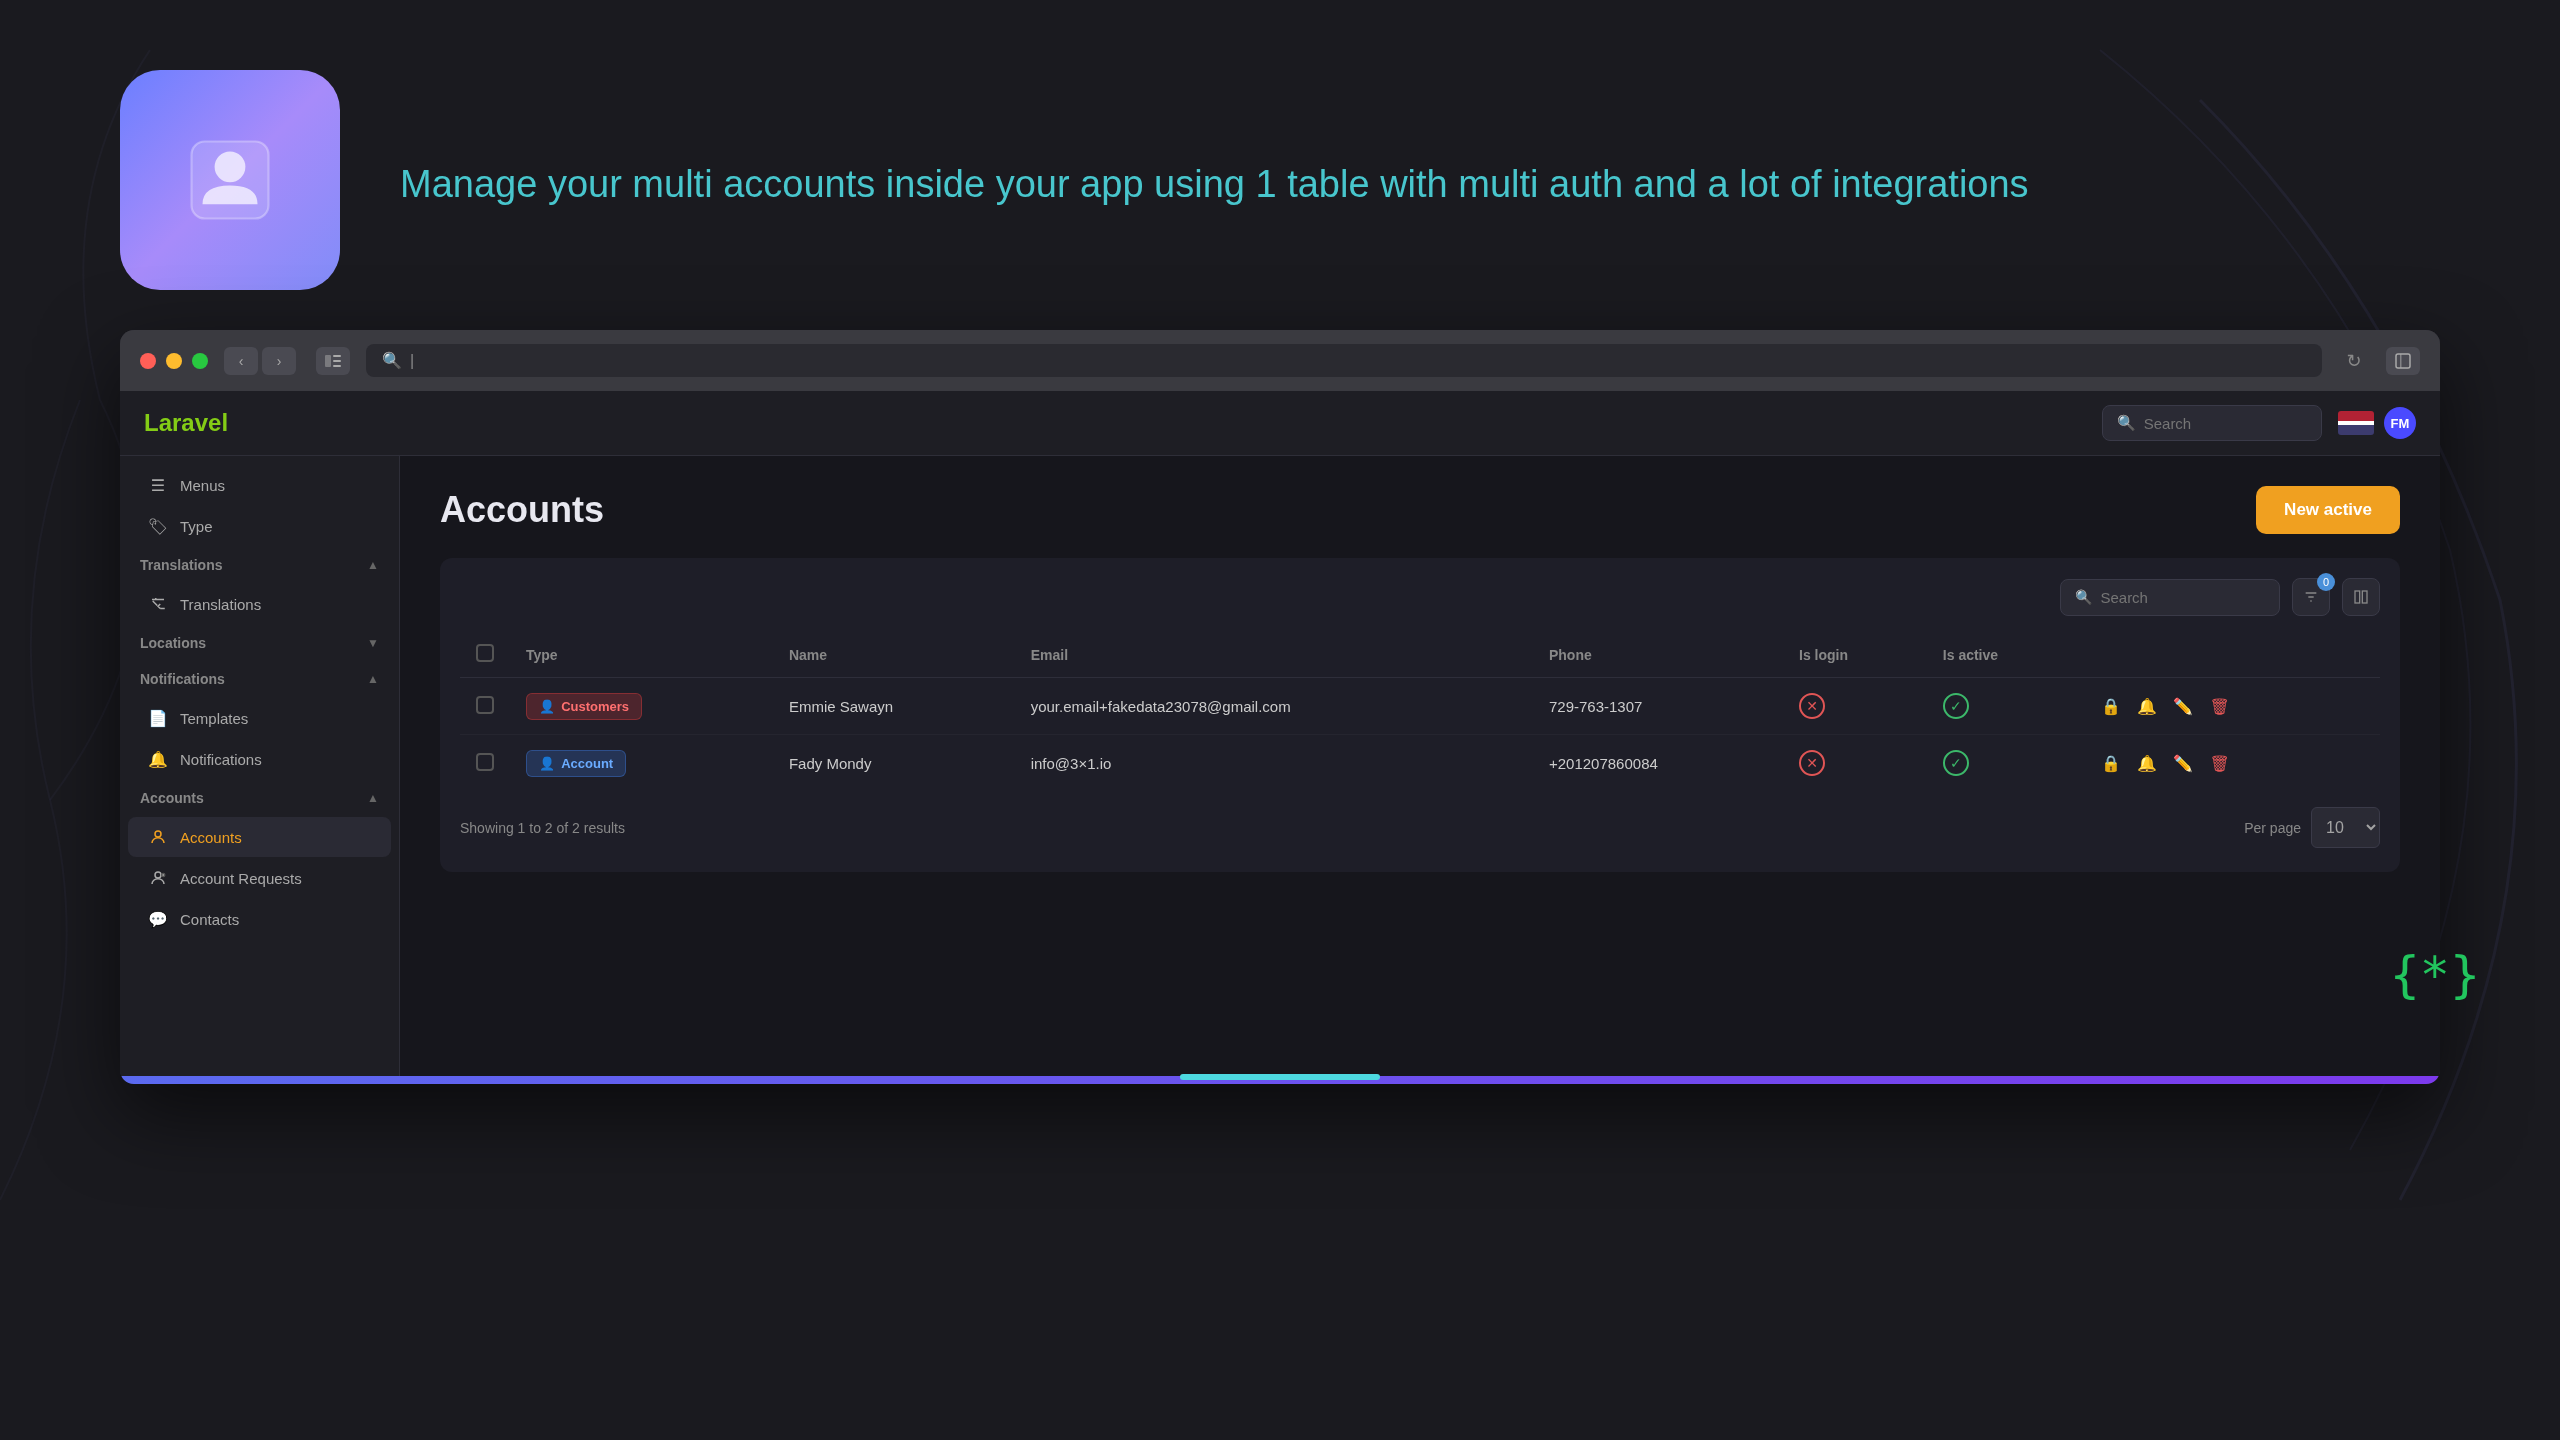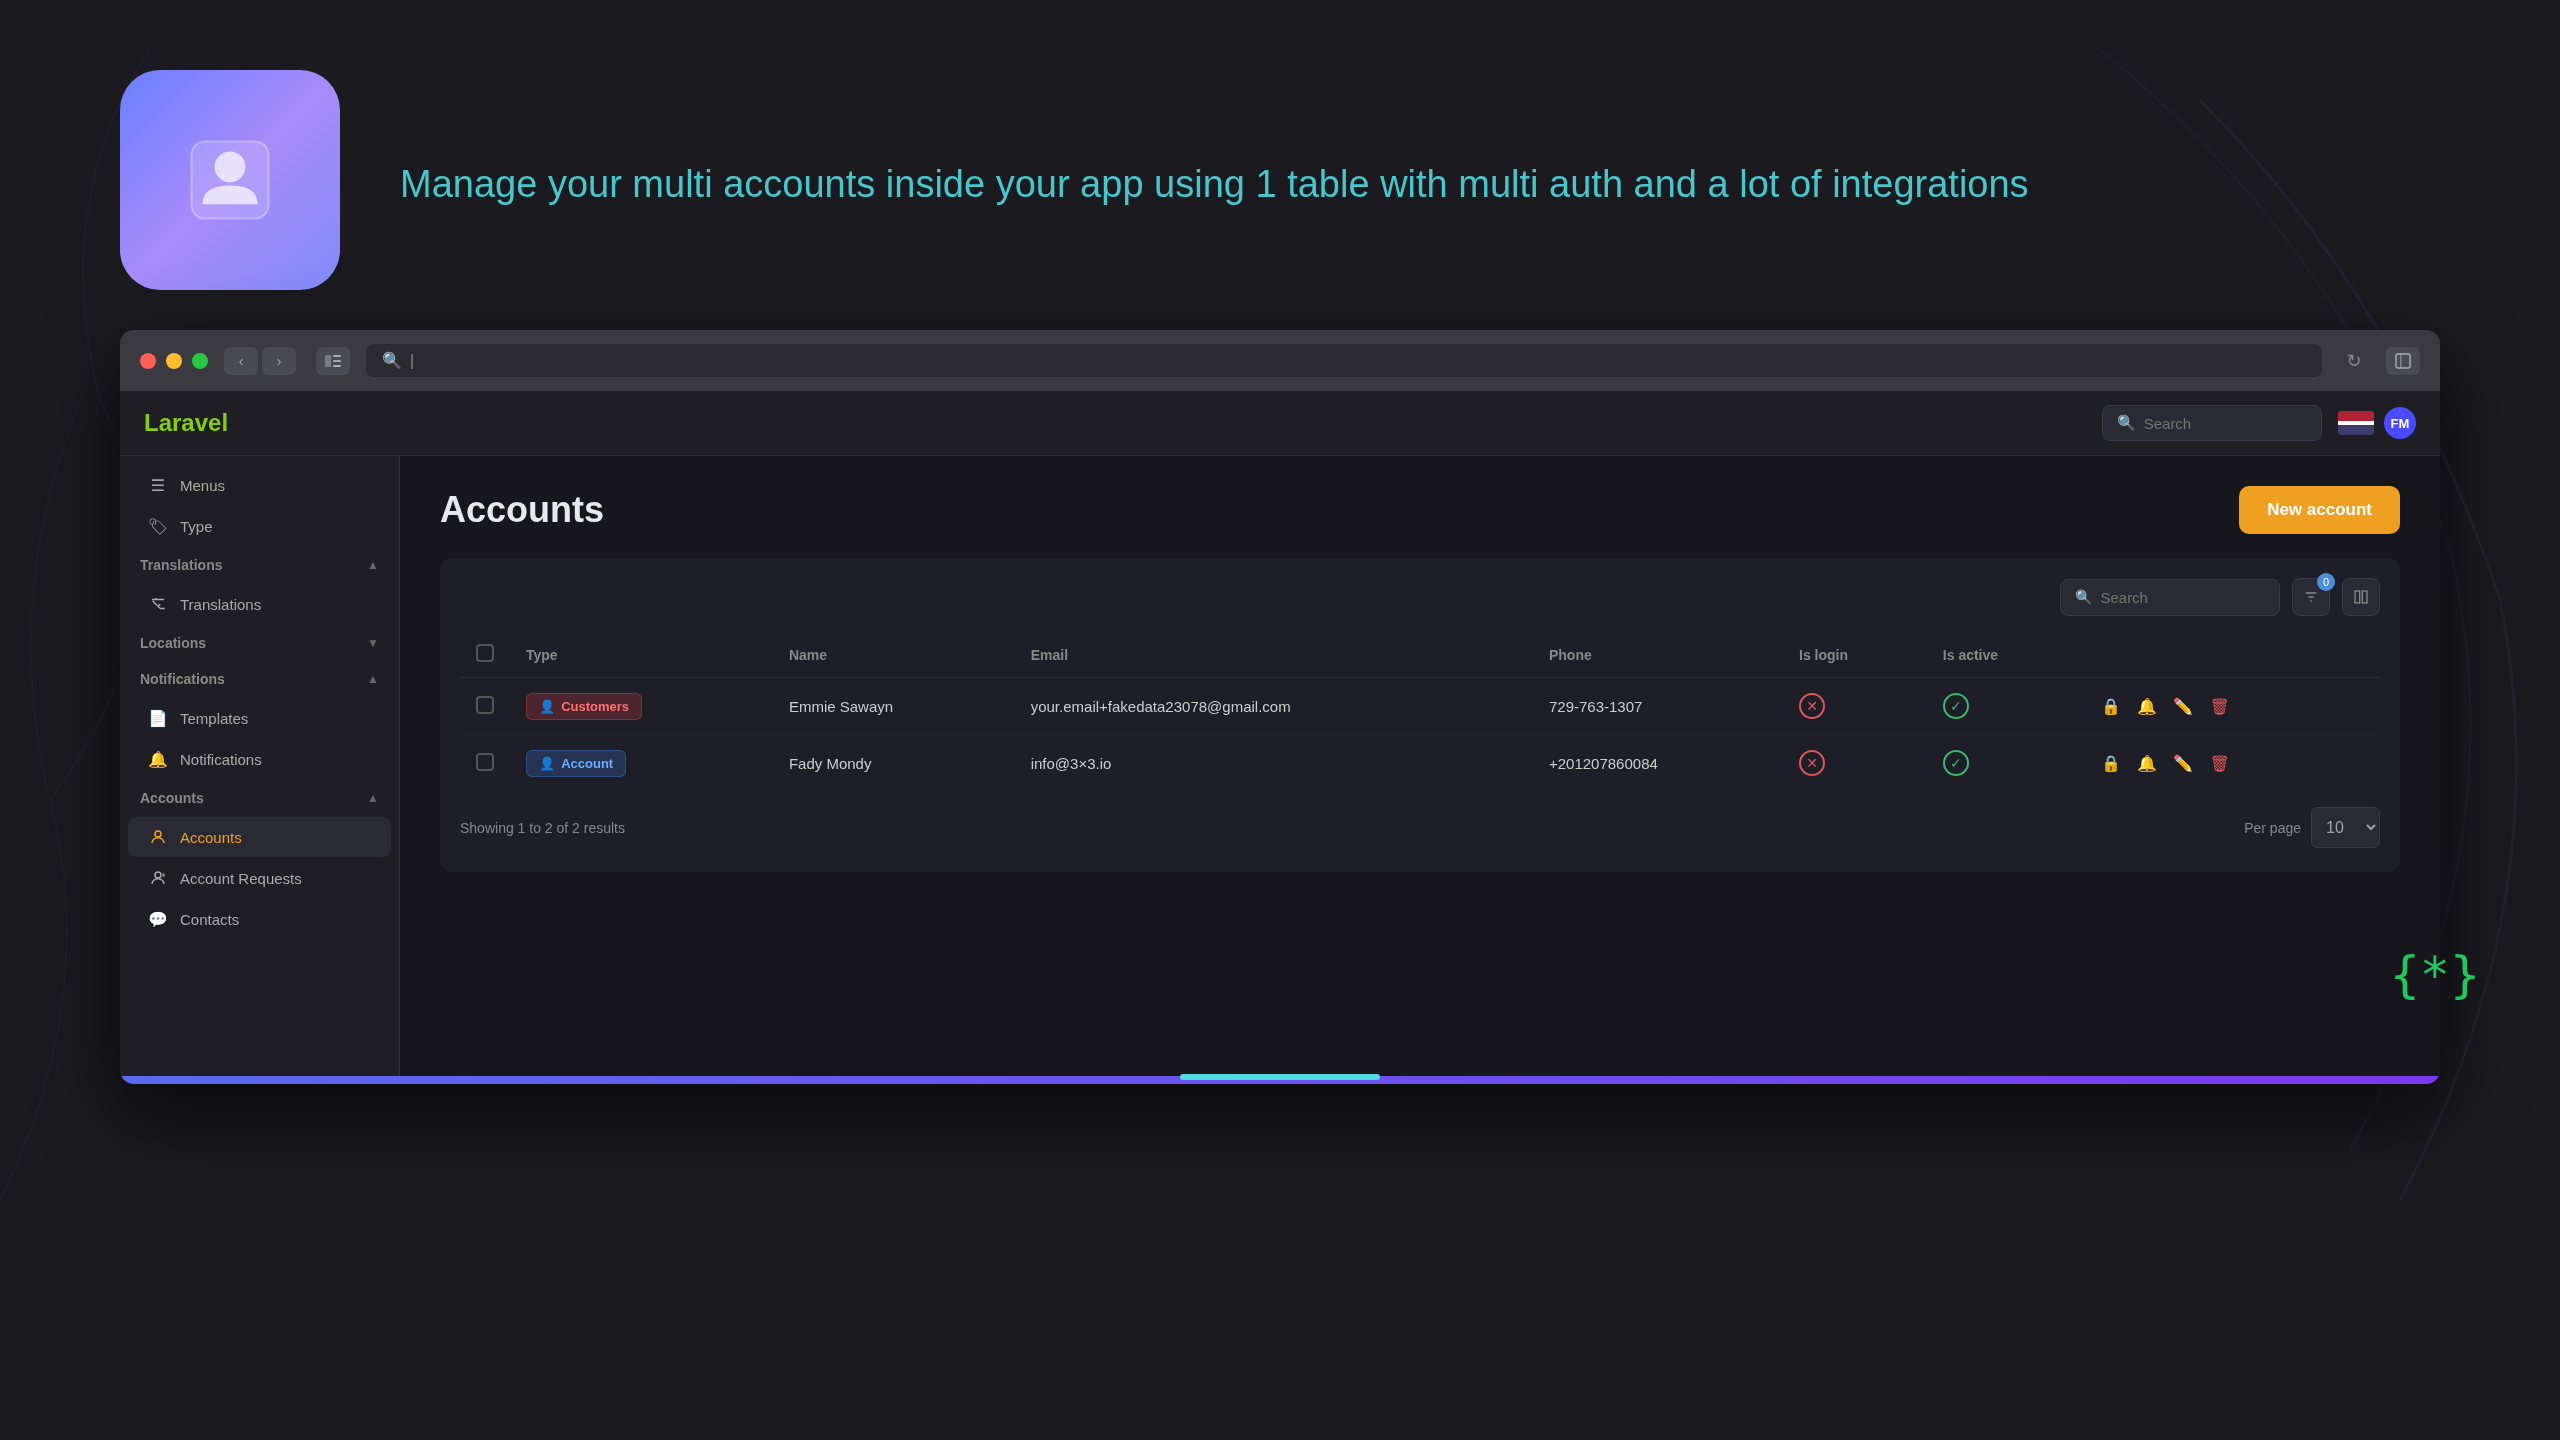--- a/index.html
+++ b/index.html
@@ -729,21 +729,21 @@
         <div class="sidebar-item">
           <span class="item-icon">💬</span>
           <span>Contacts</span>
         </div>
       </div>
 
       <div class="main-content">
 
         <div class="page-header">
           <h2 class="page-title">Accounts</h2>
-          <button class="new-account-btn">New account</button>
+          <button class="new-account-btn">New active</button>
         </div>
 
         <div class="table-container">
 
           <div class="table-toolbar">
             <div class="search-bar">
               <span style="color:#666; font-size:14px;">🔍</span>
               <input type="text" placeholder="Search" style="">
             </div>
             <div class="filter-btn">
@@ -812,21 +812,21 @@
                 <td class="checkbox-cell">
                   <input type="checkbox" class="table-checkbox" style="">
                 </td>
                 <td>
                   <span class="type-badge type-account">
                     <span>👤</span>
                     Account
                   </span>
                 </td>
                 <td>Fady Mondy</td>
-                <td>info@3×3.io</td>
+                <td>info@3×1.io</td>
                 <td>+201207860084</td>
                 <td>
                   <span class="status-circle status-inactive">✕</span>
                 </td>
                 <td>
                   <span class="status-circle status-active">✓</span>
                 </td>
                 <td>
                   <div class="action-icons">
                     <div class="action-icon action-lock">🔒</div>

